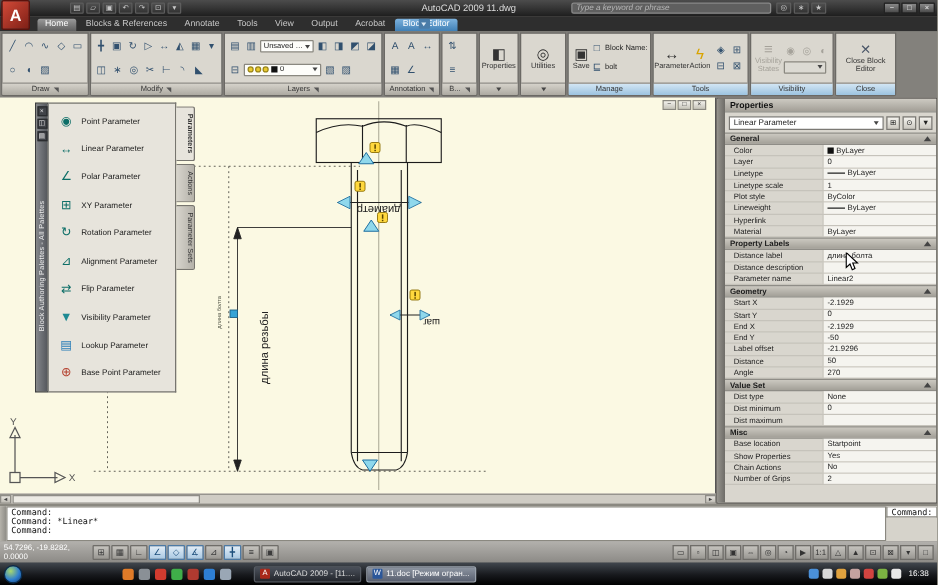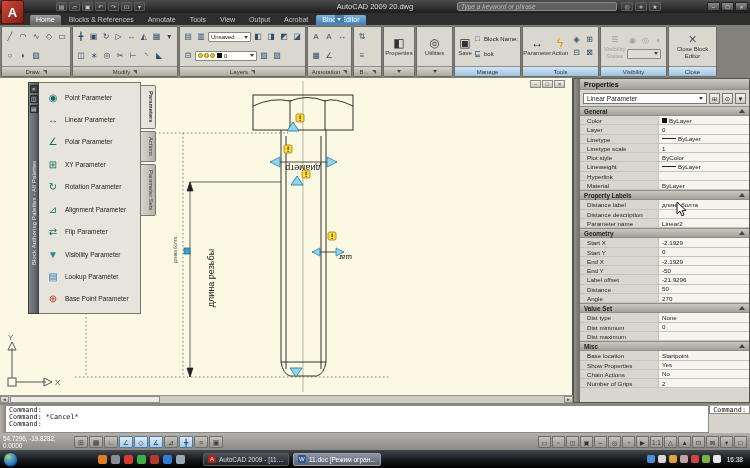--- a/index.html
+++ b/index.html
@@ -129,21 +129,21 @@
     <div class="qat">
 
     <span>▤</span>
         <span>▱</span>
         <span>▣</span>
         <span>↶</span>
         <span>↷</span>
         <span>⊡</span>
         <span>▾</span>
       </div>
-    <div class="wtitle">AutoCAD 2009 20.dwg</div>
+    <div class="wtitle">AutoCAD 2009 11.dwg</div>
     <input class="searchbox" placeholder="Type a keyword or phrase" style="">
     <div class="tico">
 
     <span>◎</span>
         <span>∗</span>
         <span>★</span>
       </div>
     <div class="winbtns">
 
     <span>−</span>
@@ -774,21 +774,21 @@
   <svg id="cursor" width="12" height="15" viewBox="0 0 12 15">
     <polygon points="1,0 1,12 4,9.2 5.8,13.8 8,12.8 6.2,8.4 10,8.4" fill="#fff" stroke="#000" stroke-width="0.9"></polygon>
   </svg>
 
   <div id="cmd">
     <div class="cstrip"></div>
     <div class="cmain">
       <div class="chist">
 
       <div>Command:</div>
-          <div>Command: *Cancel*</div>
+          <div>Command: *Linear*</div>
           <div>Command:</div>
         </div>
       <div class="cinput">Command:</div>
     </div>
   </div>
 
   <div id="status">
     <span class="coords">54.7296, -19.8282, 0.0000</span>
     <span style="display:flex;gap:1px">
 

